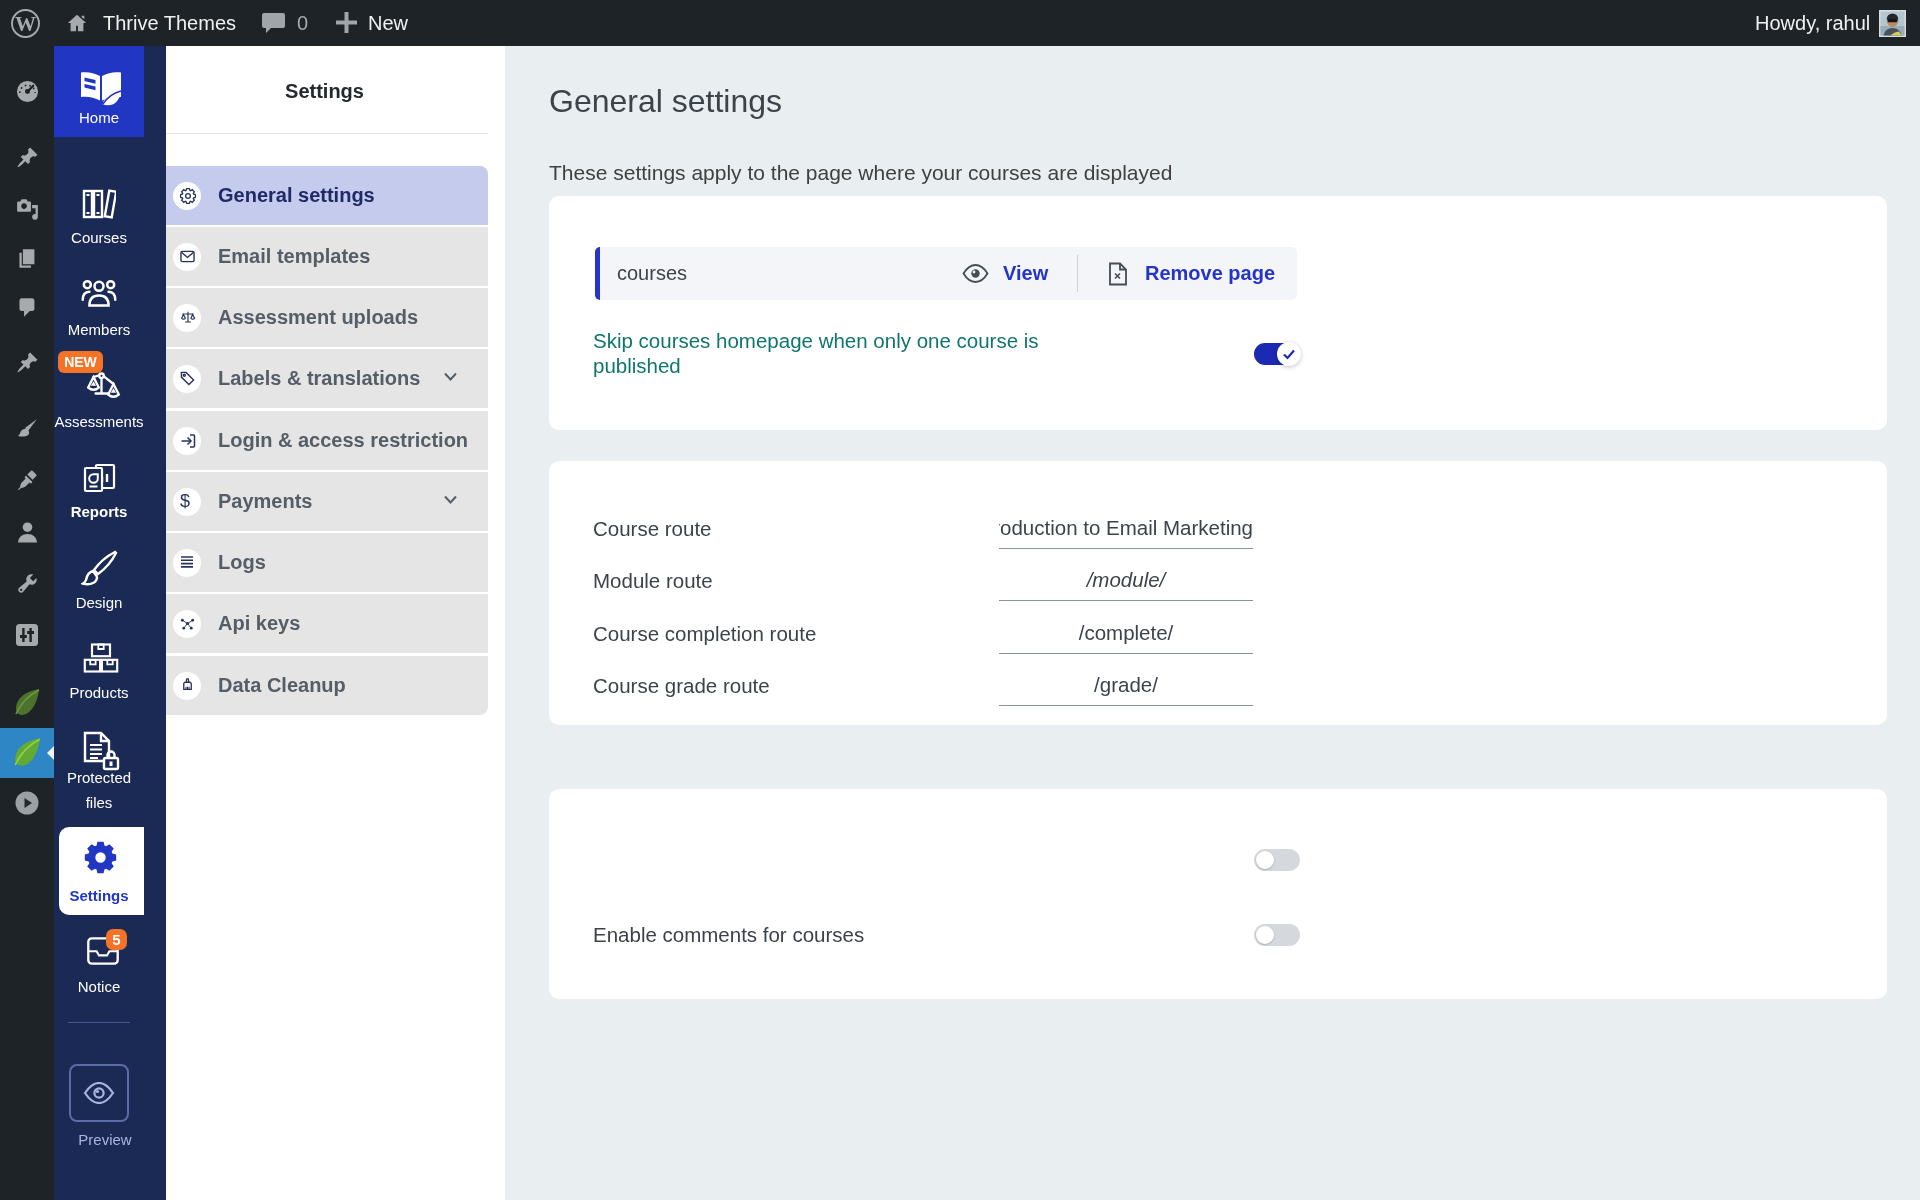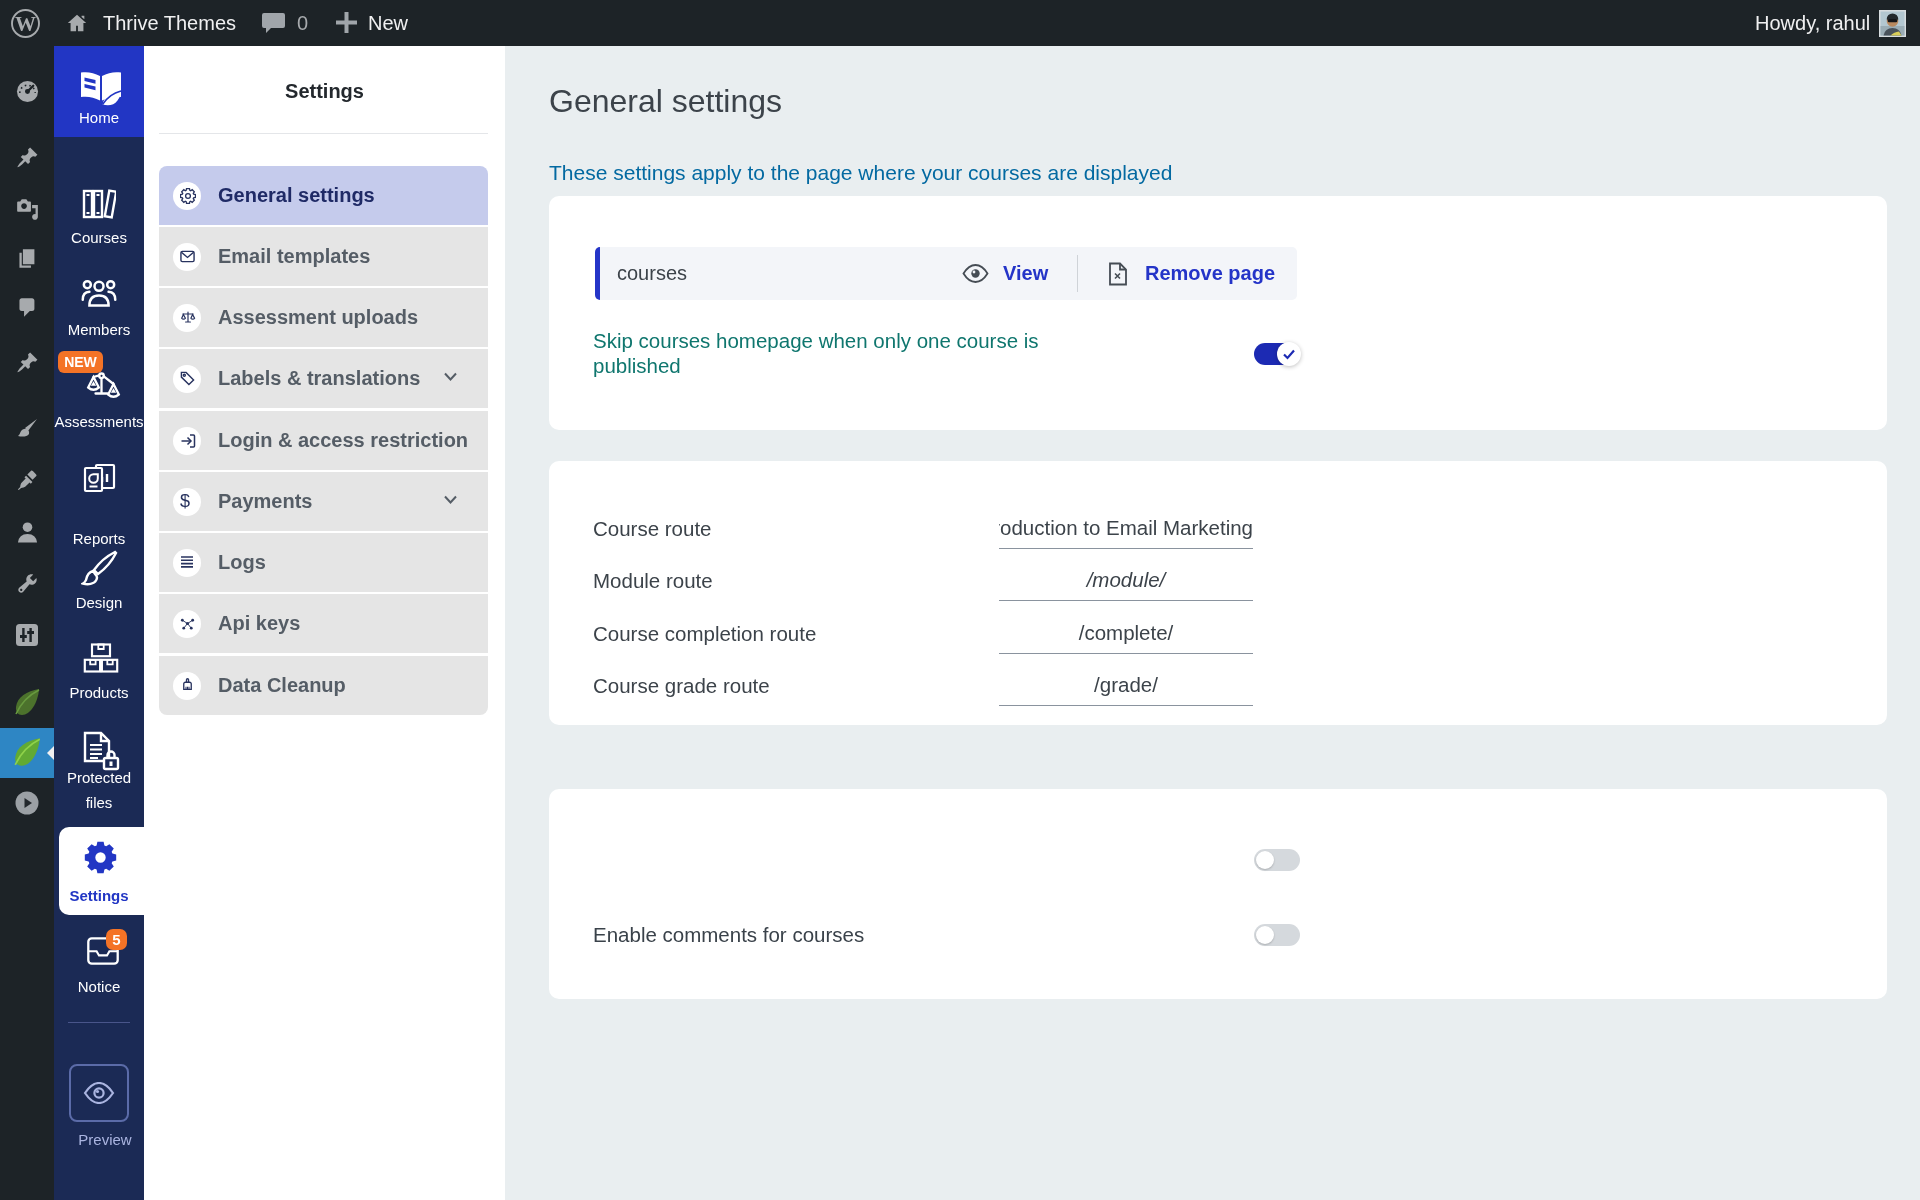--- a/index.html
+++ b/index.html
@@ -3,21 +3,21 @@
 <meta charset="utf-8">
 <style>
 * { margin:0; padding:0; box-sizing:border-box; }
 html,body { width:1920px; height:1200px; overflow:hidden; font-family:"Liberation Sans", sans-serif; }
 body { position:relative; background:#e9eef0; }
 .abs { position:absolute; }
 
 
 #adminbar { position:absolute; left:0; top:0; width:1920px; height:46px; background:#1d2327; z-index:50; }
 #wprail { position:absolute; left:0; top:46px; width:54px; height:1154px; background:#1d2327; z-index:40; }
-#trail { position:absolute; left:54px; top:46px; width:90px; height:1154px; background:#1b2a55; z-index:30; }
+#trail { position:absolute; left:54px; top:46px; width:112px; height:1154px; background:#1b2a55; z-index:30; }
 #panel { position:absolute; left:144px; top:46px; width:361px; height:1154px; background:#ffffff; z-index:20; }
 #main { position:absolute; left:505px; top:46px; width:1415px; height:1154px; background:#e9eef0; z-index:10; }
 
 .abar-txt { color:#f0f0f1; font-size:20px; position:absolute; top:11px; line-height:24px; }
 .abar-gray { color:#a7aaad; }
 
 
 .t-label { position:absolute; width:90px; left:0; text-align:center; color:#ffffff; font-size:15px; }
 #home-active { position:absolute; left:0; top:0; width:90px; height:91px; background:#2236c4; }
 #settings-active { position:absolute; left:5px; top:781px; width:85px; height:88px; background:#ffffff; border-radius:10px 0 0 10px; }
@@ -207,21 +207,21 @@
 
   <svg class="abs" style="left:29px;top:417px;" width="34" height="30" viewBox="0 0 34 30">
     <g fill="none" stroke="#ffffff" stroke-width="2.2">
       <rect x="13" y="2" width="18" height="23" rx="1"></rect>
       <path d="M19 19 v-5 M24 19 v-8" stroke-width="2.4"></path>
       <rect x="2" y="5" width="17" height="23" rx="1" fill="#1b2a55"></rect>
       <path d="M6.5 23.5 h8" stroke-width="2"></path>
       <path d="M10.5 11.2 a4.3 4.3 0 1 0 4.3 4.3 l0 -4.3 Z" stroke-width="2"></path>
     </g>
   </svg>
-  <div class="t-label" style="top:484px;">Reports</div>
+  <div class="t-label" style="top:457px;font-weight:bold;">Reports</div>
 
   <svg class="abs" style="left:27px;top:503px;" width="38" height="38" viewBox="0 0 38 38">
     <g fill="none" stroke="#ffffff" stroke-width="2.4" stroke-linecap="round">
       <path d="M34 3 C26 7 18 14 13 21 l4 4 C24 20 31 12 35 4 Z"></path>
       <path d="M12 22 c-4 1 -6 4 -7 9 c-1 2 -2 3 -3 3.5 c5 1.5 11 0.5 13 -3 c1.5 -2.5 1 -5 -1 -6.5 Z"></path>
     </g>
   </svg>
   <div class="t-label" style="top:548px;">Design</div>
 
   <svg class="abs" style="left:29px;top:595px;" width="36" height="34" viewBox="0 0 40 36">
@@ -373,21 +373,21 @@
           <path d="M4 6.2 a1.7 1.7 0 0 1 1.7 -1.7 h4.6 a1.7 1.7 0 0 1 1.7 1.7 v6 h-8 Z"></path>
           <path d="M6.4 9.2 v3 M8 9.2 v3 M9.6 9.2 v3" stroke-width="1.1"></path>
         </g>
       </svg>
     <div class="mtxt">Data Cleanup</div>
   </div>
 </div>
 
 <div id="main">
   <div class="abs" style="left:44px;top:37px;font-size:32px;line-height:37px;color:#3c434a;">General settings</div>
-  <div class="abs" style="left:44px;top:115px;font-size:21px;line-height:24px;color:#0369a1;">These settings apply to the page where your courses are displayed</div>
+  <div class="abs" style="left:44px;top:115px;font-size:21px;line-height:24px;color:#404040;">These settings apply to the page where your courses are displayed</div>
 
   <div class="card" style="top:150px;height:234px;">
     <div class="abs" style="left:46px;top:51px;width:702px;height:53px;background:#f3f5f9;border-left:5px solid #2535c8;border-radius:5px;">
       <div class="abs" style="left:17px;top:0;line-height:53px;font-size:20px;color:#3c434a;">courses</div>
 
       <svg class="abs" style="left:362px;top:17px;" width="27" height="19" viewBox="0 0 27 19">
         <g fill="none" stroke="#454c54" stroke-width="1.8">
           <path d="M1.5 9.5 C5.5 3 9.5 1 13.5 1 s8 2 12 8.5 C21.5 16 17.5 18 13.5 18 s-8 -2 -12 -8.5 Z"></path>
         </g>
         <circle cx="13.5" cy="9.5" r="4.2" fill="#454c54"></circle>

